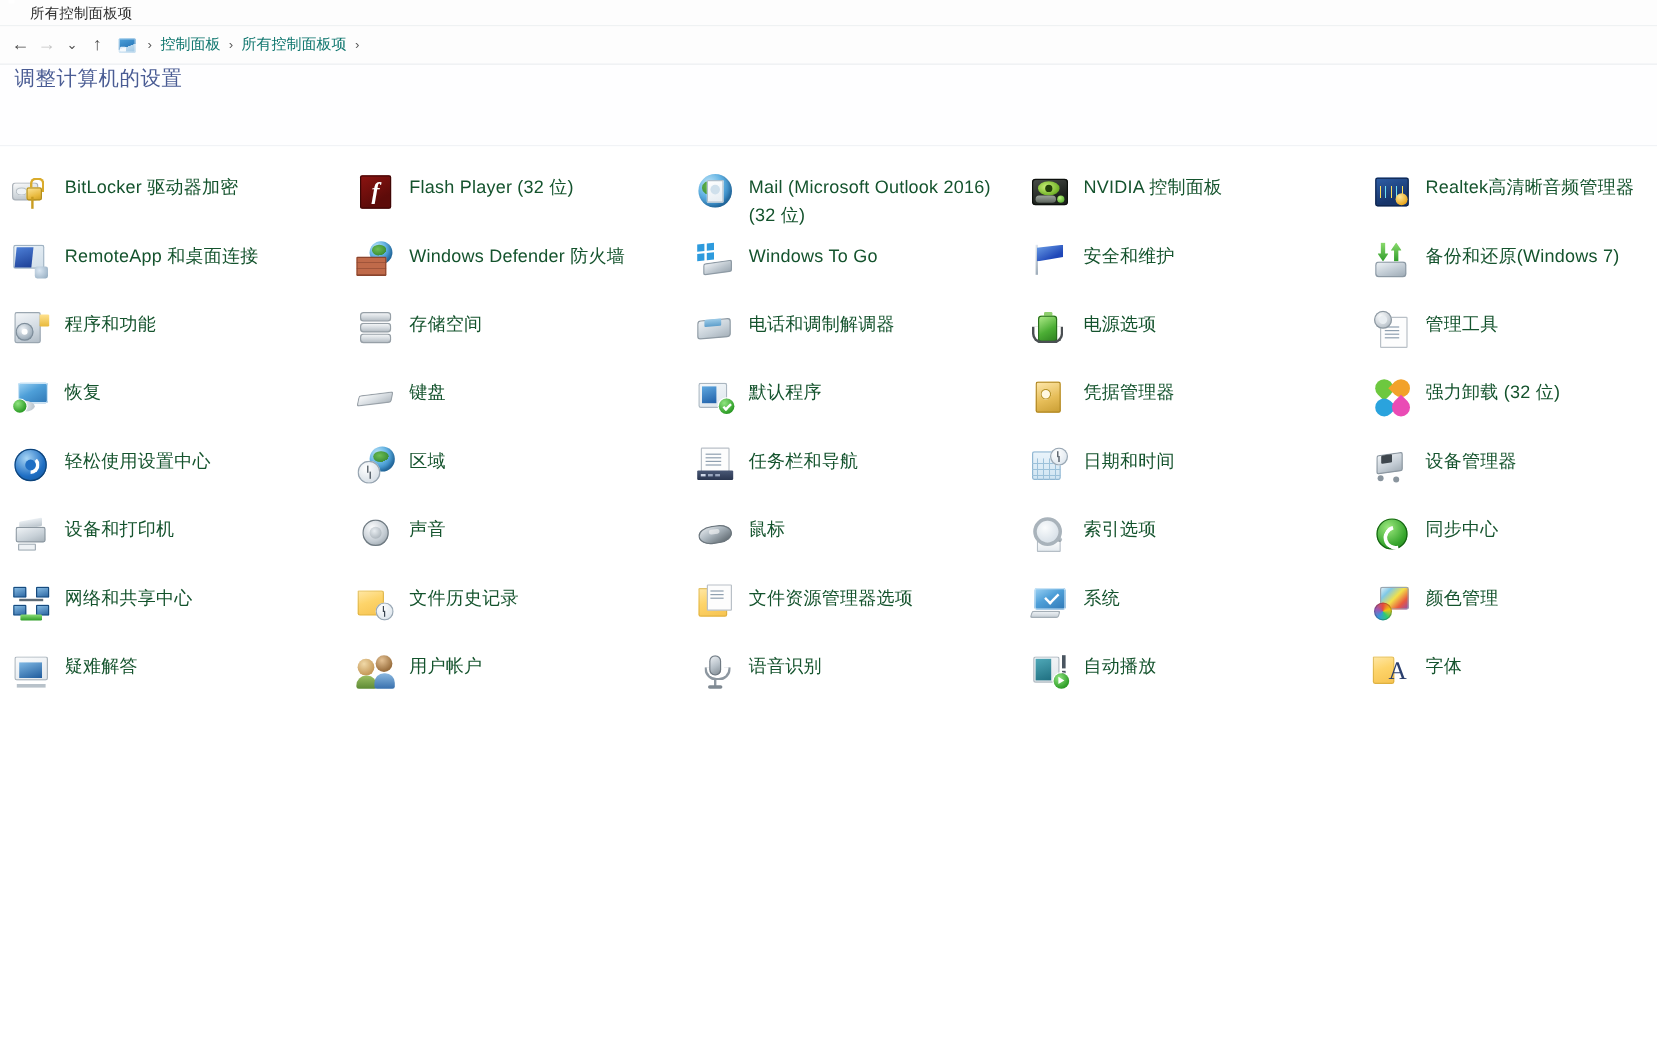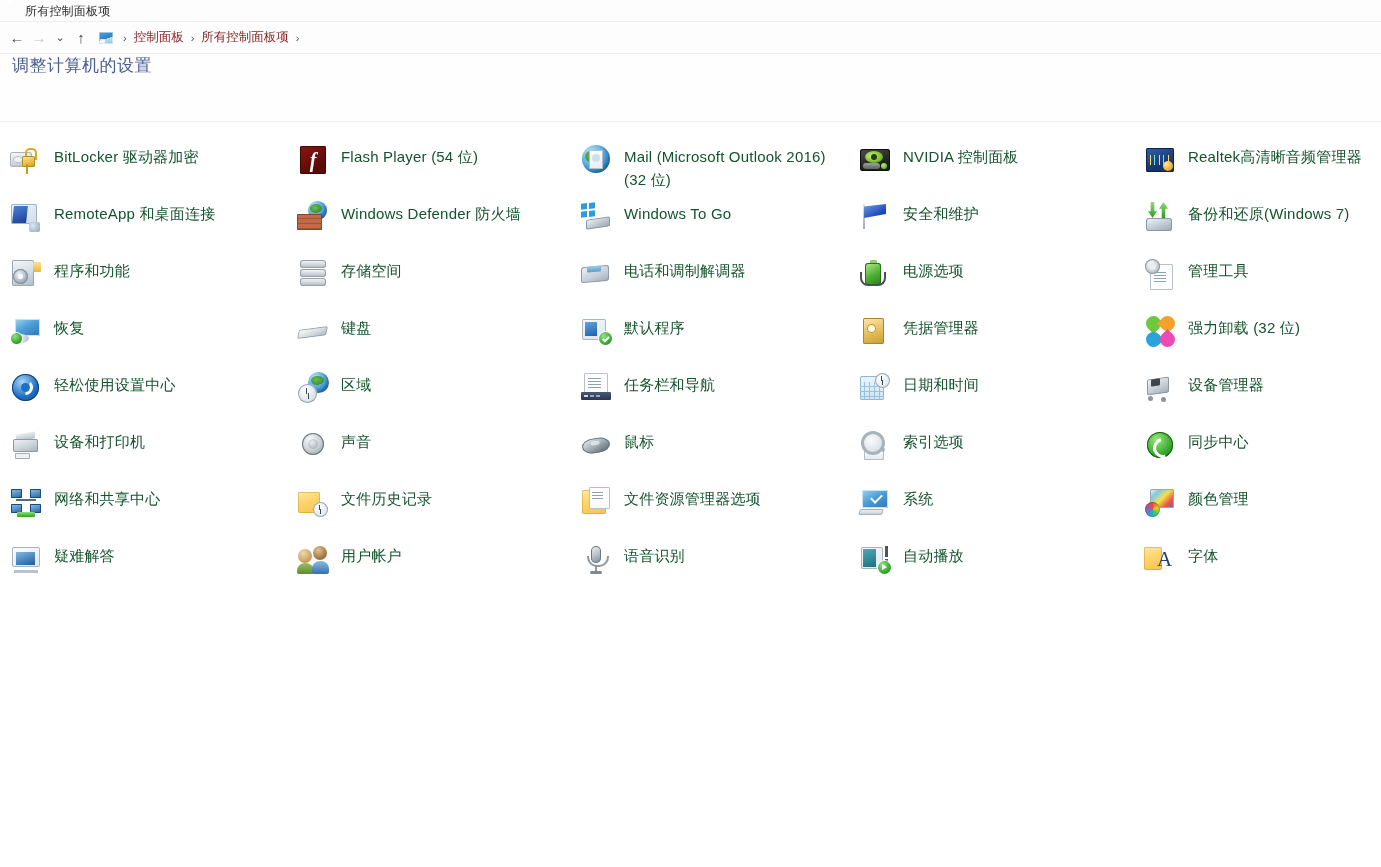--- a/index.html
+++ b/index.html
@@ -59,21 +59,21 @@
     height:24px;margin-left:6px;
     font-size:12.5px;color:#1f1f1f;
   }
   .crumb-icon{
     width:16px;height:14px;margin-right:2px;display:flex;align-items:center;justify-content:center;
   }
   .crumb-icon .cp-glyph{width:14px;height:12px;}
   .crumb-sep{
     color:#555;font-size:11px;margin:0 7px 0 7px;user-select:none;
   }
-  .crumb-text{color:#7f1d1d;white-space:nowrap;}
+  .crumb-text{color:#0f766e;white-space:nowrap;}
 
   
   .headstrip{
     height:68px;
     background:#fefeff;
     display:flex;align-items:flex-start;
     padding-left:12px;
     border-bottom:1px solid #eef0f4;
     box-sizing:border-box;
   }
@@ -730,21 +730,21 @@
         <span class="cplabel">BitLocker 驱动器加密</span>
       </div>
       <div class="cpitem col2">
         <span class="cpicon">
           <span class="ic">
             <span class="ic-flash">
               <span class="f">f</span>
             </span>
           </span>
         </span>
-        <span class="cplabel">Flash Player (54 位)</span>
+        <span class="cplabel">Flash Player (32 位)</span>
       </div>
       <div class="cpitem col4">
         <span class="cpicon">
           <span class="ic ic-mail">
             <span class="globe"></span>
             <span class="env"></span>
           </span>
         </span>
         <span class="cplabel">Mail (Microsoft Outlook 2016) (32 位)</span>
       </div>

